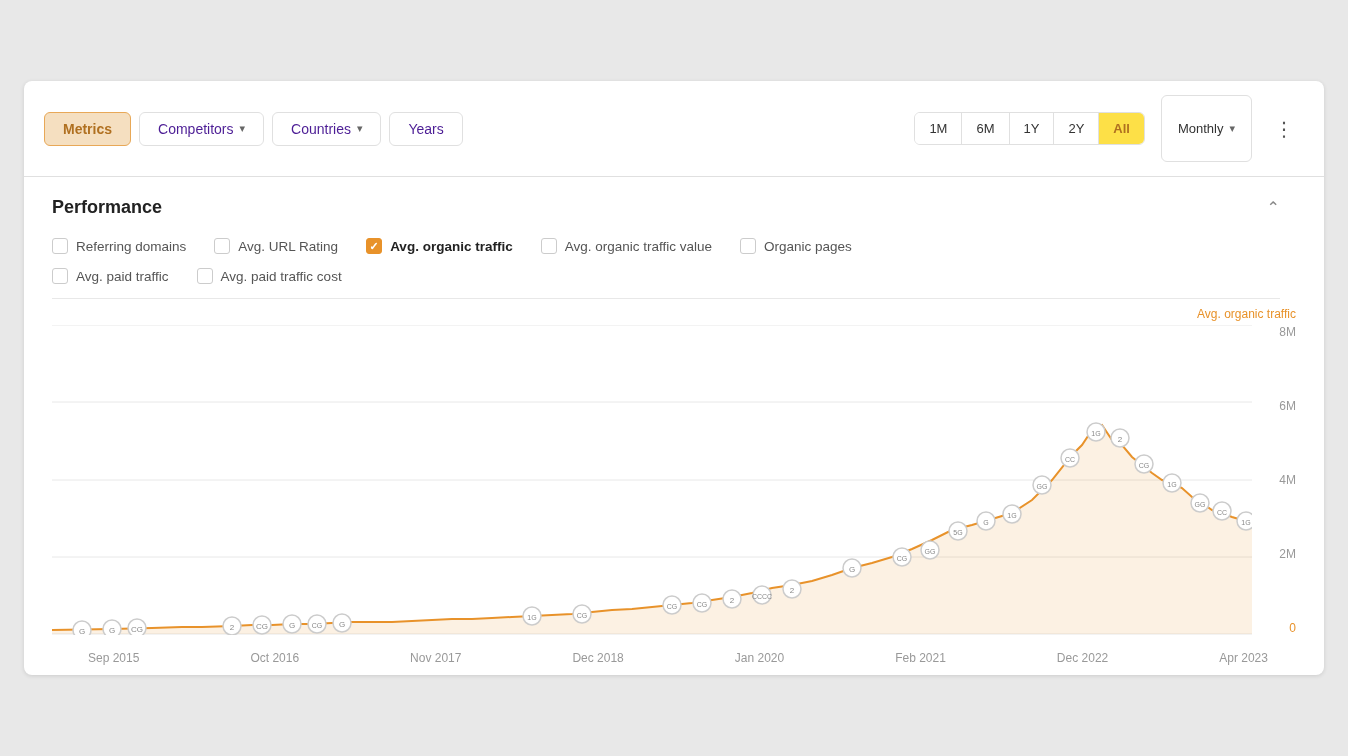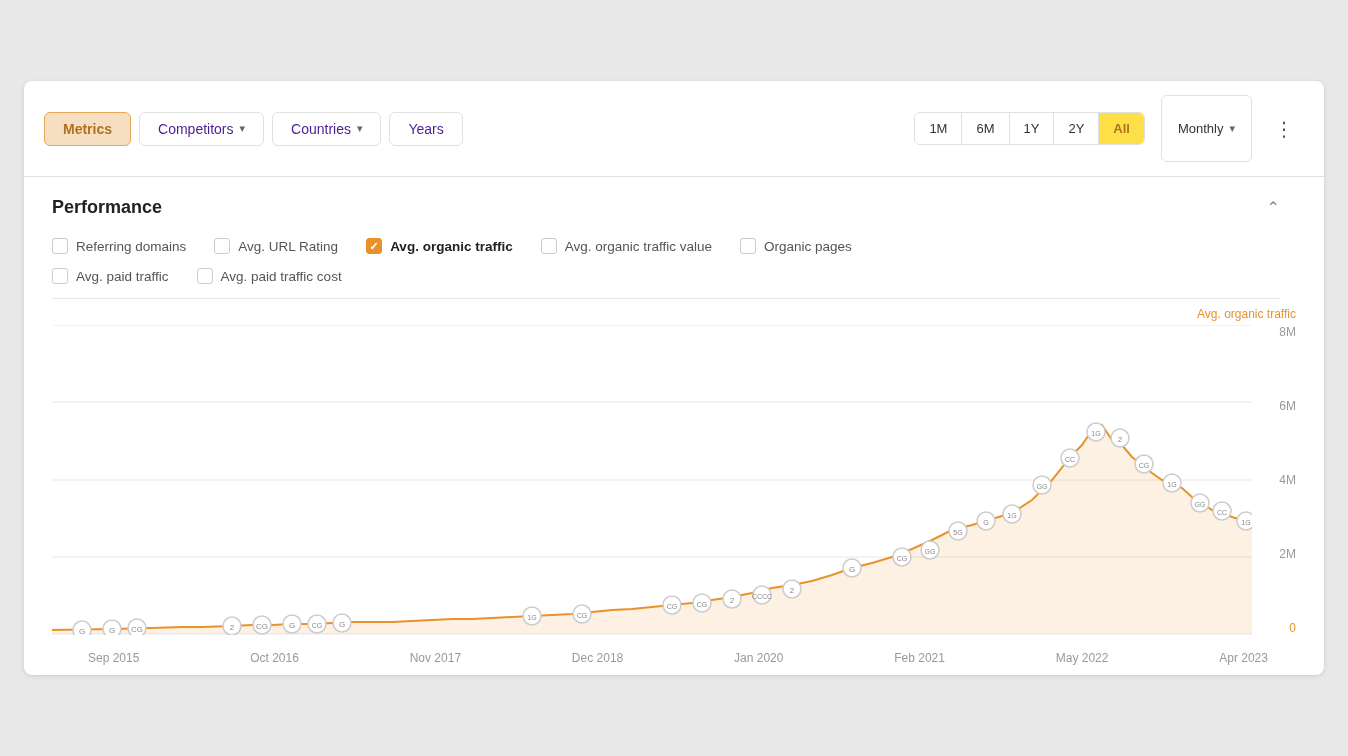--- a/index.html
+++ b/index.html
@@ -436,18 +436,18 @@
         </svg>
       </div>
 
       <div class="x-axis-labels">
         <span class="x-label">Sep 2015</span>
         <span class="x-label">Oct 2016</span>
         <span class="x-label">Nov 2017</span>
         <span class="x-label">Dec 2018</span>
         <span class="x-label">Jan 2020</span>
         <span class="x-label">Feb 2021</span>
-        <span class="x-label">May 2022</span>
+        <span class="x-label">Dec 2022</span>
         <span class="x-label">Apr 2023</span>
       </div>
     </div>
   </div>
 </div>
 
 </body></html>

